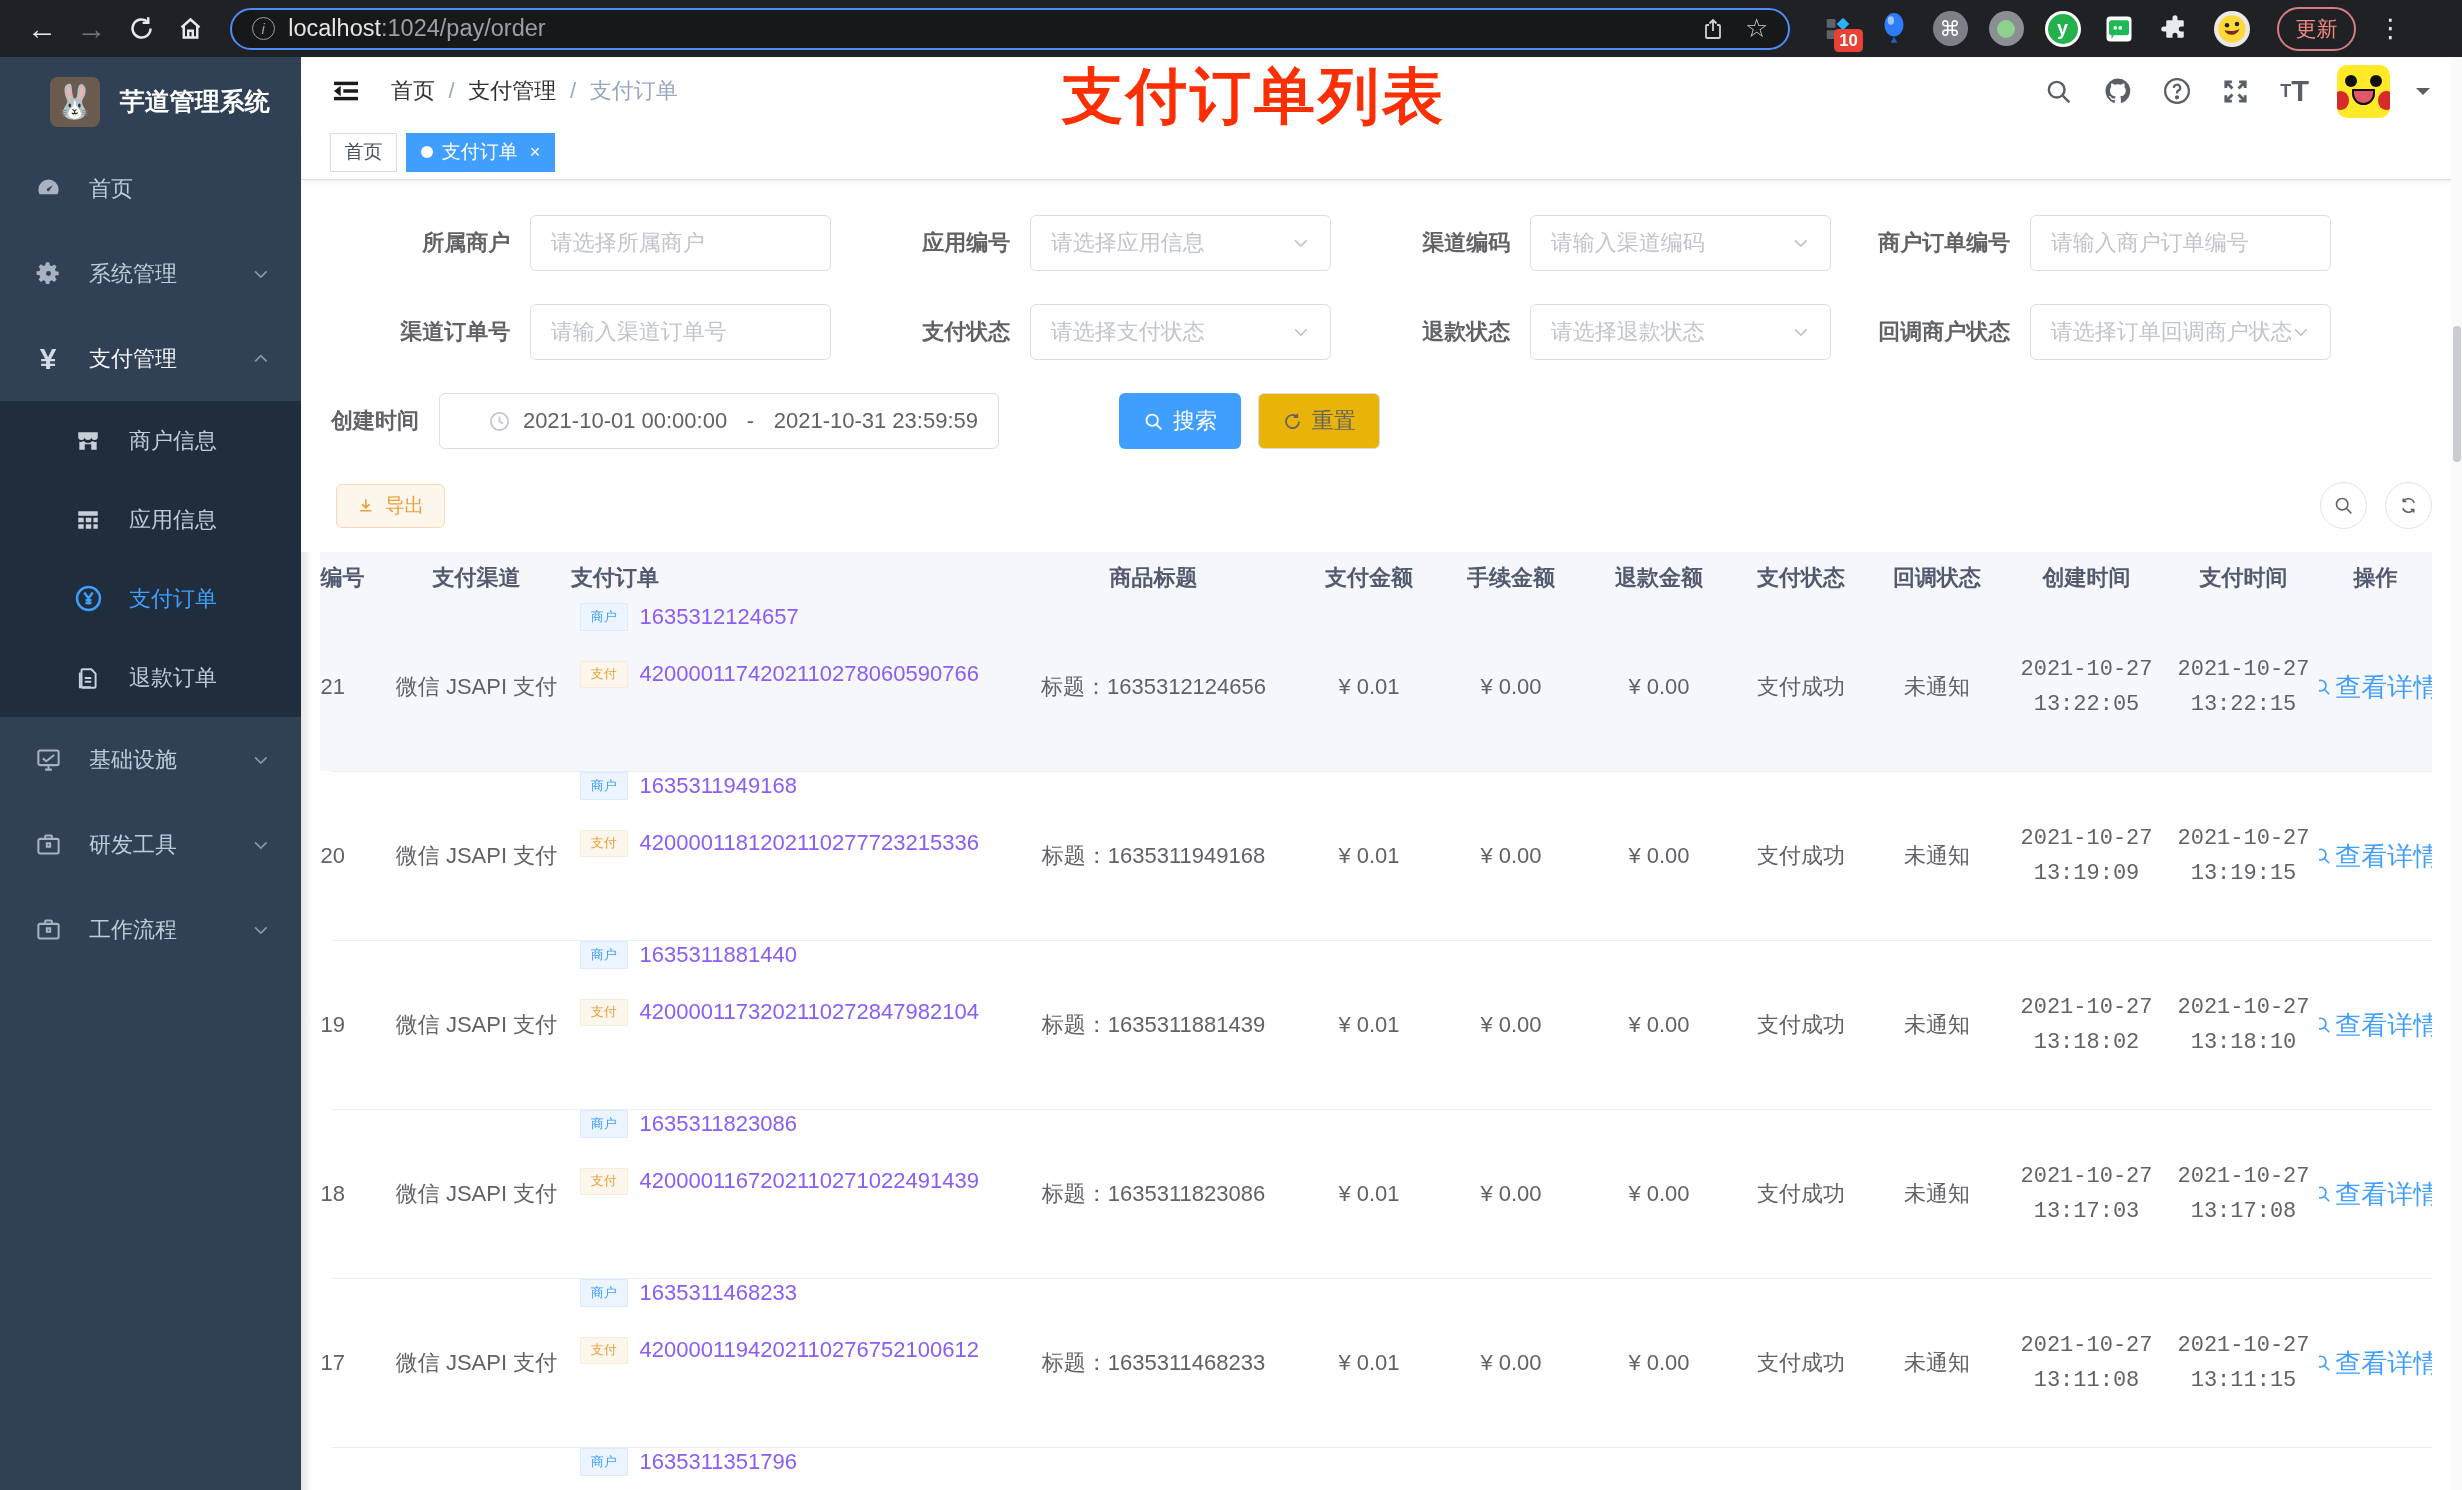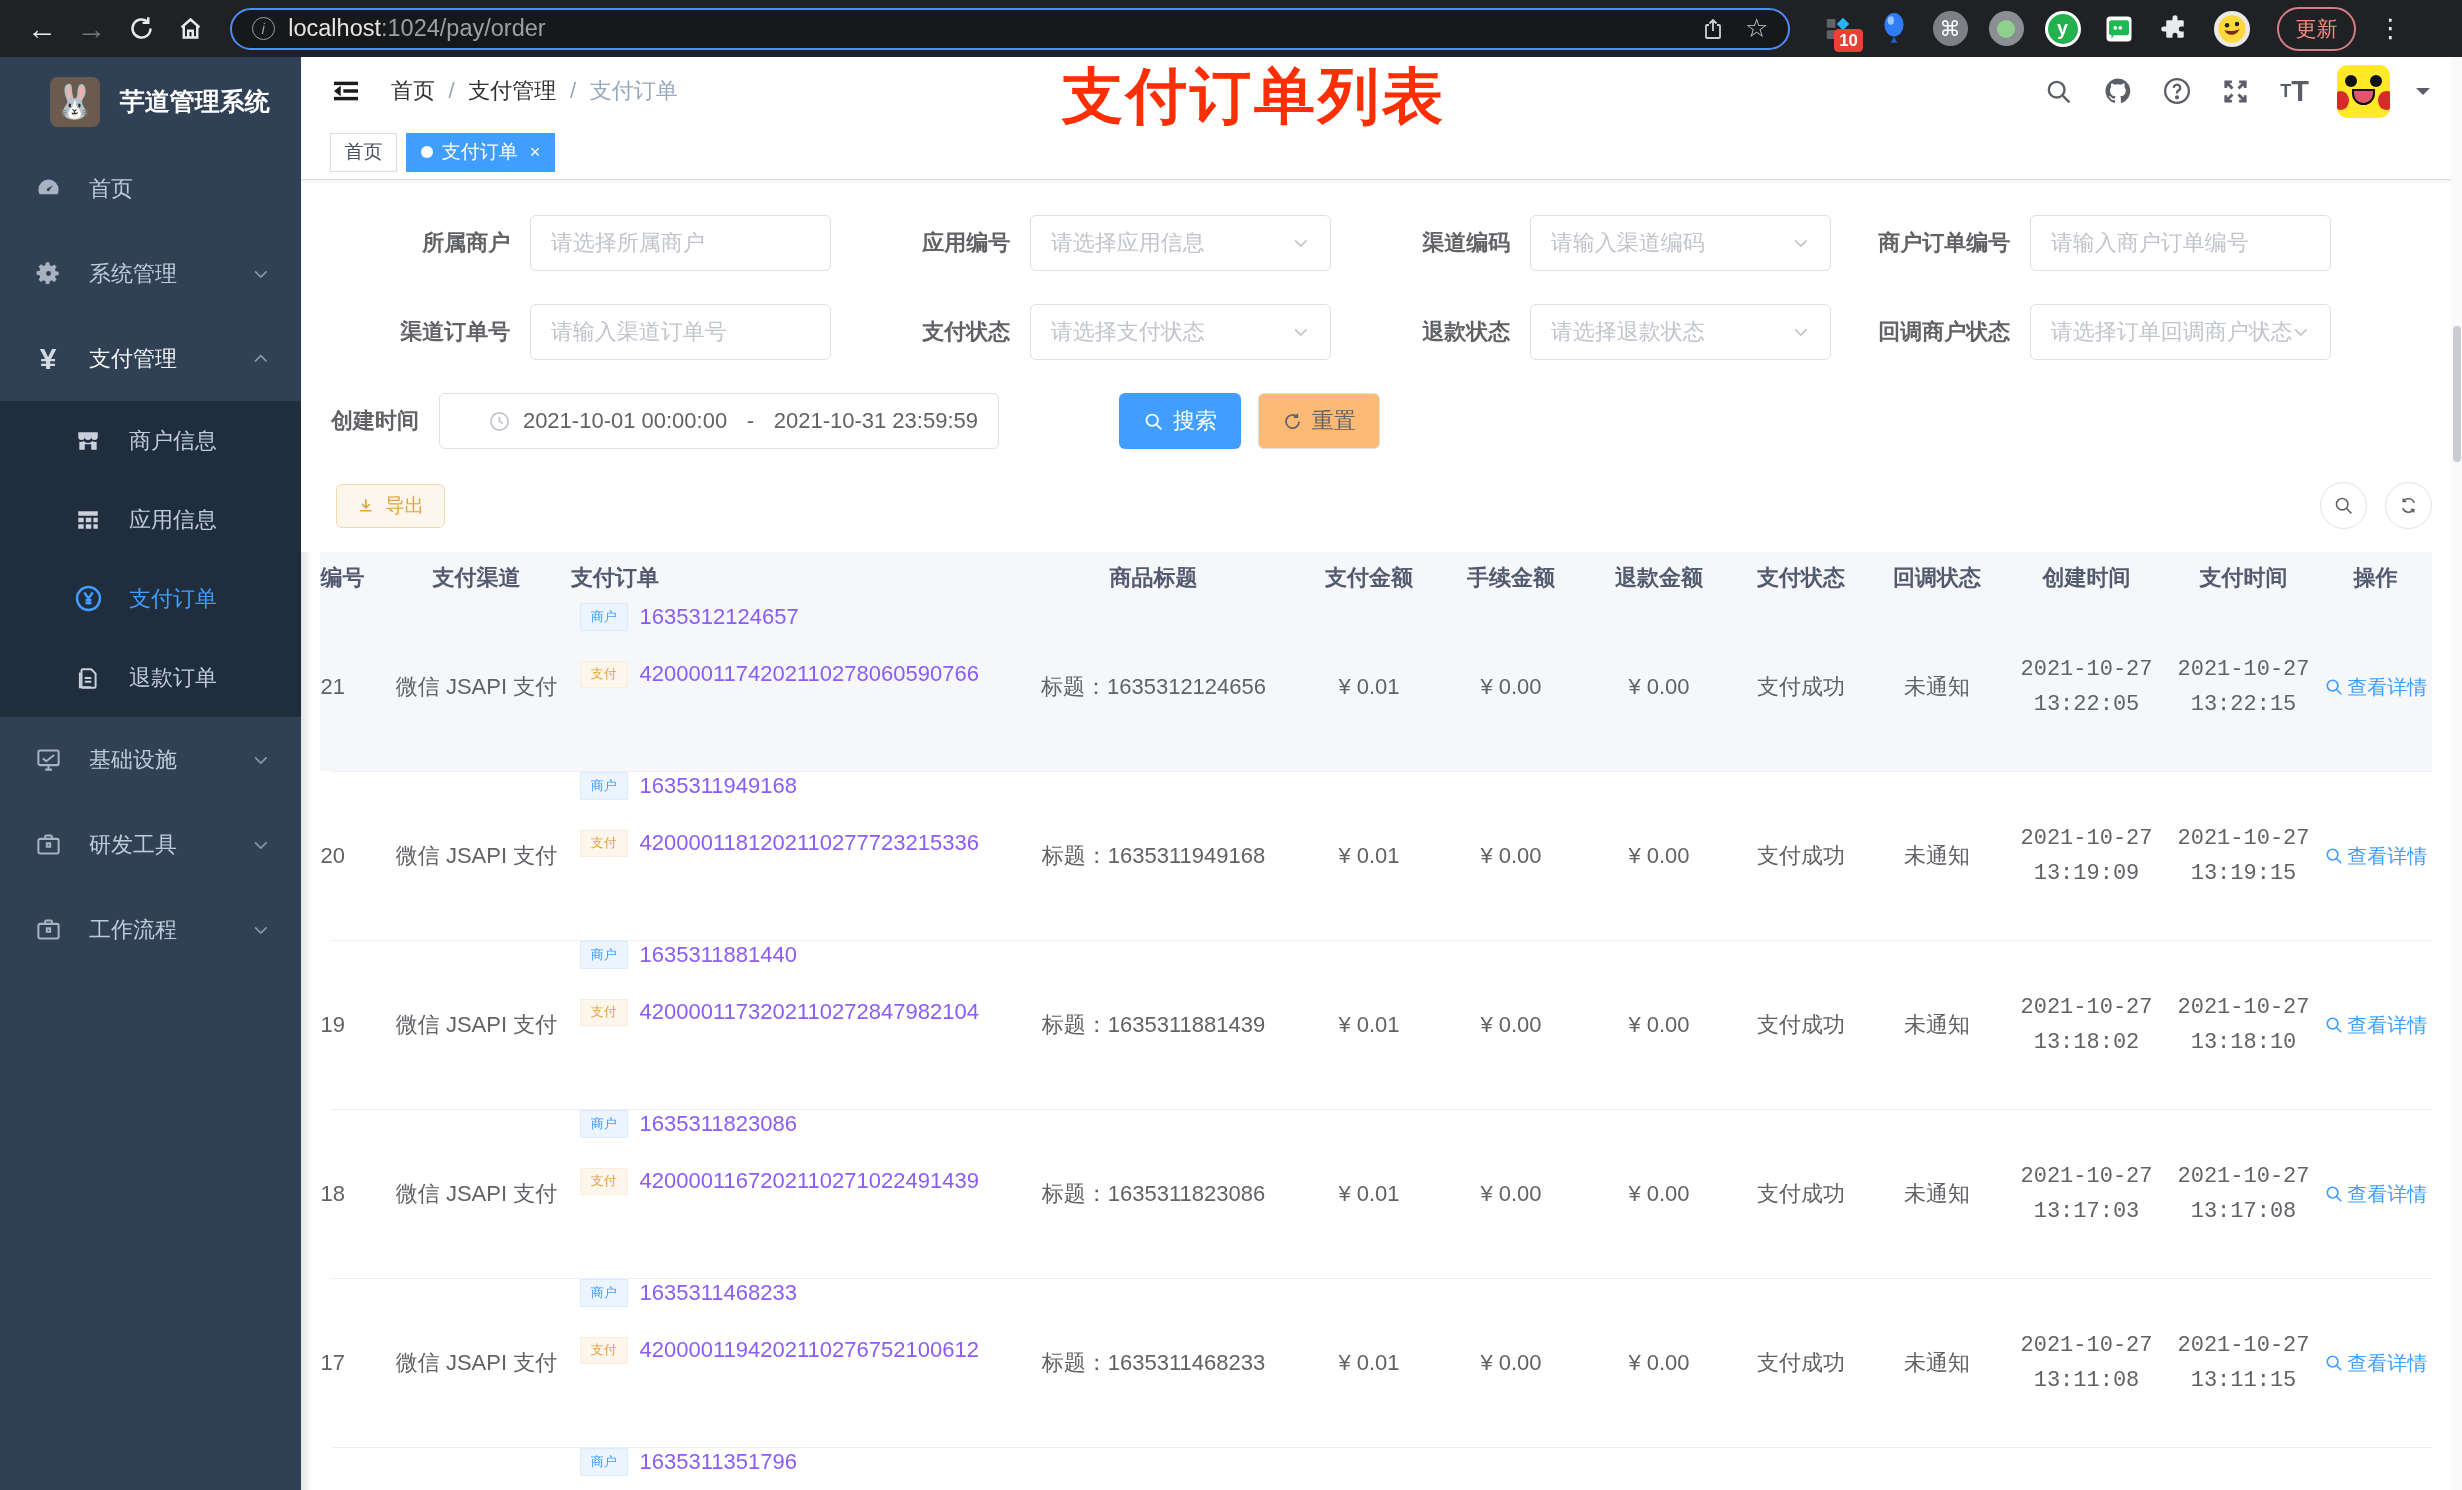--- a/index.html
+++ b/index.html
@@ -85,21 +85,21 @@
     font-family:inherit; }
   .control input::placeholder { color:#c0c4cc; }
   .control .ph { color:#c0c4cc; font-size:22px; flex:1; white-space:nowrap; overflow:hidden; }
   .control .sel-caret { color:#c0c4cc; flex:none; }
   .control.date { width:560px; gap:12px;justify-content:flex-end; }
   .control.date .dtxt { color:#606266; font-size:22px; white-space:nowrap; }
   .control.date .dsep { color:#606266; font-size:22px; padding:0 7.6px; }
   .btn { height:56px; border-radius:6px; font-size:22px; display:flex; align-items:center; gap:9px;
     padding:0 23px; cursor:pointer; flex:none; border:1.5px solid transparent; }
   .btn.primary { background:#409eff; color:#fff; margin-left:26px; }
-  .btn.plain { background:#fdba74; border-color:#dcdfe6; color:#606266; margin-left:16.7px; }
+  .btn.plain { background:#eab308; border-color:#dcdfe6; color:#606266; margin-left:16.7px; }
   .btn.warn { background:#fdf6ec; border-color:#f5dab1; color:#e6a23c; height:44px; font-size:19.7px; padding:0 19.7px; }
 
   .tools-row { display:flex; align-items:center; margin:4.5px 0 23px 4.5px; }
   .tool-circles { margin-left:auto; display:flex; gap:18px; }
   .tcirc { width:47px; height:47px; border:1.5px solid #e0e3e9; border-radius:50%; color:#606266;
     display:flex; align-items:center; justify-content:center; background:#fff; }
 
   
   .table { position:relative; }
   .table::before { content:""; position:absolute; left:-30px; top:0; bottom:0; width:10.6px;
@@ -113,21 +113,21 @@
   .td { height:168px; display:flex; align-items:center; justify-content:center; font-size:22px; color:#606266;
     white-space:nowrap; overflow:hidden; }
   .td.left { justify-content:flex-start; }
   .td.col-lines { flex-direction:column; line-height:35px;font-family:Liberation Mono, monospace; }
   .order-cell { flex-direction:column; align-items:flex-start; gap:30px; padding-left:9px; }
   .order-line { display:flex; align-items:center; gap:12px; }
   .mini-tag { font-size:13px; padding:3.8px 9.8px; border-radius:1px; border:0.8px solid; }
   .mini-tag.blue { color:#409eff; background:#ecf5ff; border-color:#d9ecff; }
   .mini-tag.gold { color:#e6a23c; background:#fdf6ec; border-color:#faecd8; }
   .num { color:#8b5cf6;text-align:right; }
-  .action-link { color:#409eff; display:flex; align-items:center; gap:4px; font-size:20px; cursor:pointer; }
+  .action-link { color:#409eff; display:flex; align-items:center; gap:4px; font-size:26px; cursor:pointer; }
 
   .vscroll { position:absolute; right:0; top:57px; width:10.6px; height:1433px; background:#fafafa; }
   .vscroll .thumb { position:absolute; top:269px; left:1.5px; width:7.6px; height:136px; background:#c9cdd2; border-radius:3.8px; }
 </style>
 </head>
 <body>
 
 <div class="chrome">
   <div class="nav-btn">←</div>
   <div class="nav-btn dim">→</div>

